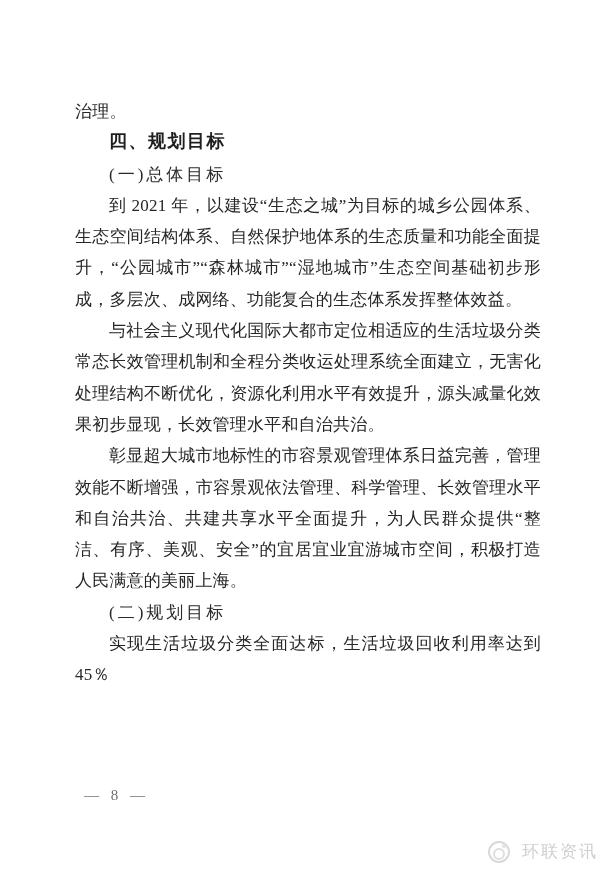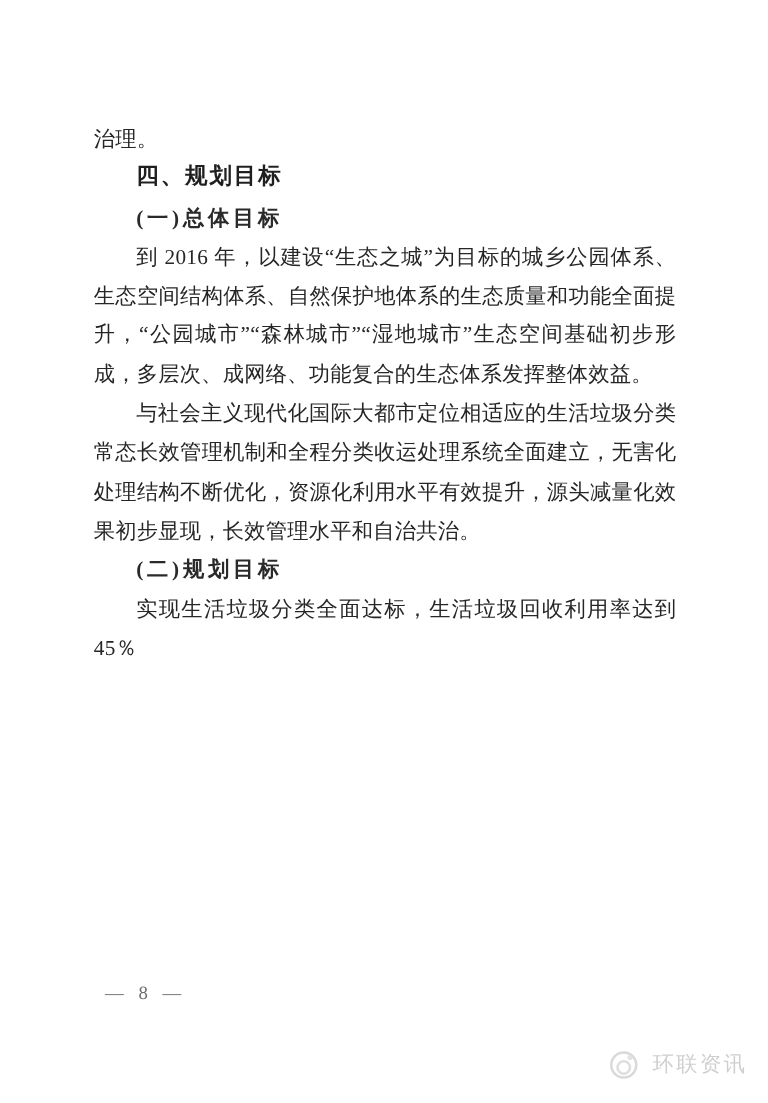--- a/index.html
+++ b/index.html
@@ -39,21 +39,21 @@
     line-height: 31.3px;
     font-weight: bold;
     font-family: Liberation Mono, monospace;
     letter-spacing: 1.5px;
     color: #1f1f1f;
   }
   .subheading {
     margin: 0 0 0 34px;
     font-size: 17px;
     line-height: 31.3px;
-    font-weight: bold;
+    font-weight: normal;
     letter-spacing: 3px;
     color: #2a2a2a;
   }
   .pageno {
     position: absolute;
     left: 84px;
     top: 784px;
     font-size: 15px;
     line-height: 22px;
     color: #6e6e6e;
@@ -106,24 +106,25 @@
 <body>
 
 <div class="page">
   <div class="content">
     <p class="para no-indent">治理。</p>
 
     <h2 class="heading">四、规划目标</h2>
 
     <h3 class="subheading">(一)总体目标</h3>
 
-    <p class="para">到 2016 年，以建设“生态之城”为目标的城乡公园体系、生态空间结构体系、自然保护地体系的生态质量和功能全面提升，“公园城市”“森林城市”“湿地城市”生态空间基础初步形成，多层次、成网络、功能复合的生态体系发挥整体效益。</p>
+    <p class="para">到 2021 年，以建设“生态之城”为目标的城乡公园体系、生态空间结构体系、自然保护地体系的生态质量和功能全面提升，“公园城市”“森林城市”“湿地城市”生态空间基础初步形成，多层次、成网络、功能复合的生态体系发挥整体效益。</p>
 
     <p class="para">与社会主义现代化国际大都市定位相适应的生活垃圾分类常态长效管理机制和全程分类收运处理系统全面建立，无害化处理结构不断优化，资源化利用水平有效提升，源头减量化效果初步显现，长效管理水平和自治共治。</p>
 
+    <p class="para">彰显超大城市地标性的市容景观管理体系日益完善，管理效能不断增强，市容景观依法管理、科学管理、长效管理水平和自治共治、共建共享水平全面提升，为人民群众提供“整洁、有序、美观、安全”的宜居宜业宜游城市空间，积极打造人民满意的美丽上海。</p>
 
     <h3 class="subheading">(二)规划目标</h3>
 
 
     <p class="para">实现生活垃圾分类全面达标，生活垃圾回收利用率达到 45％</p>
   </div>
 
   <div class="pageno">— 8 —</div>
 
   <div class="watermark">

